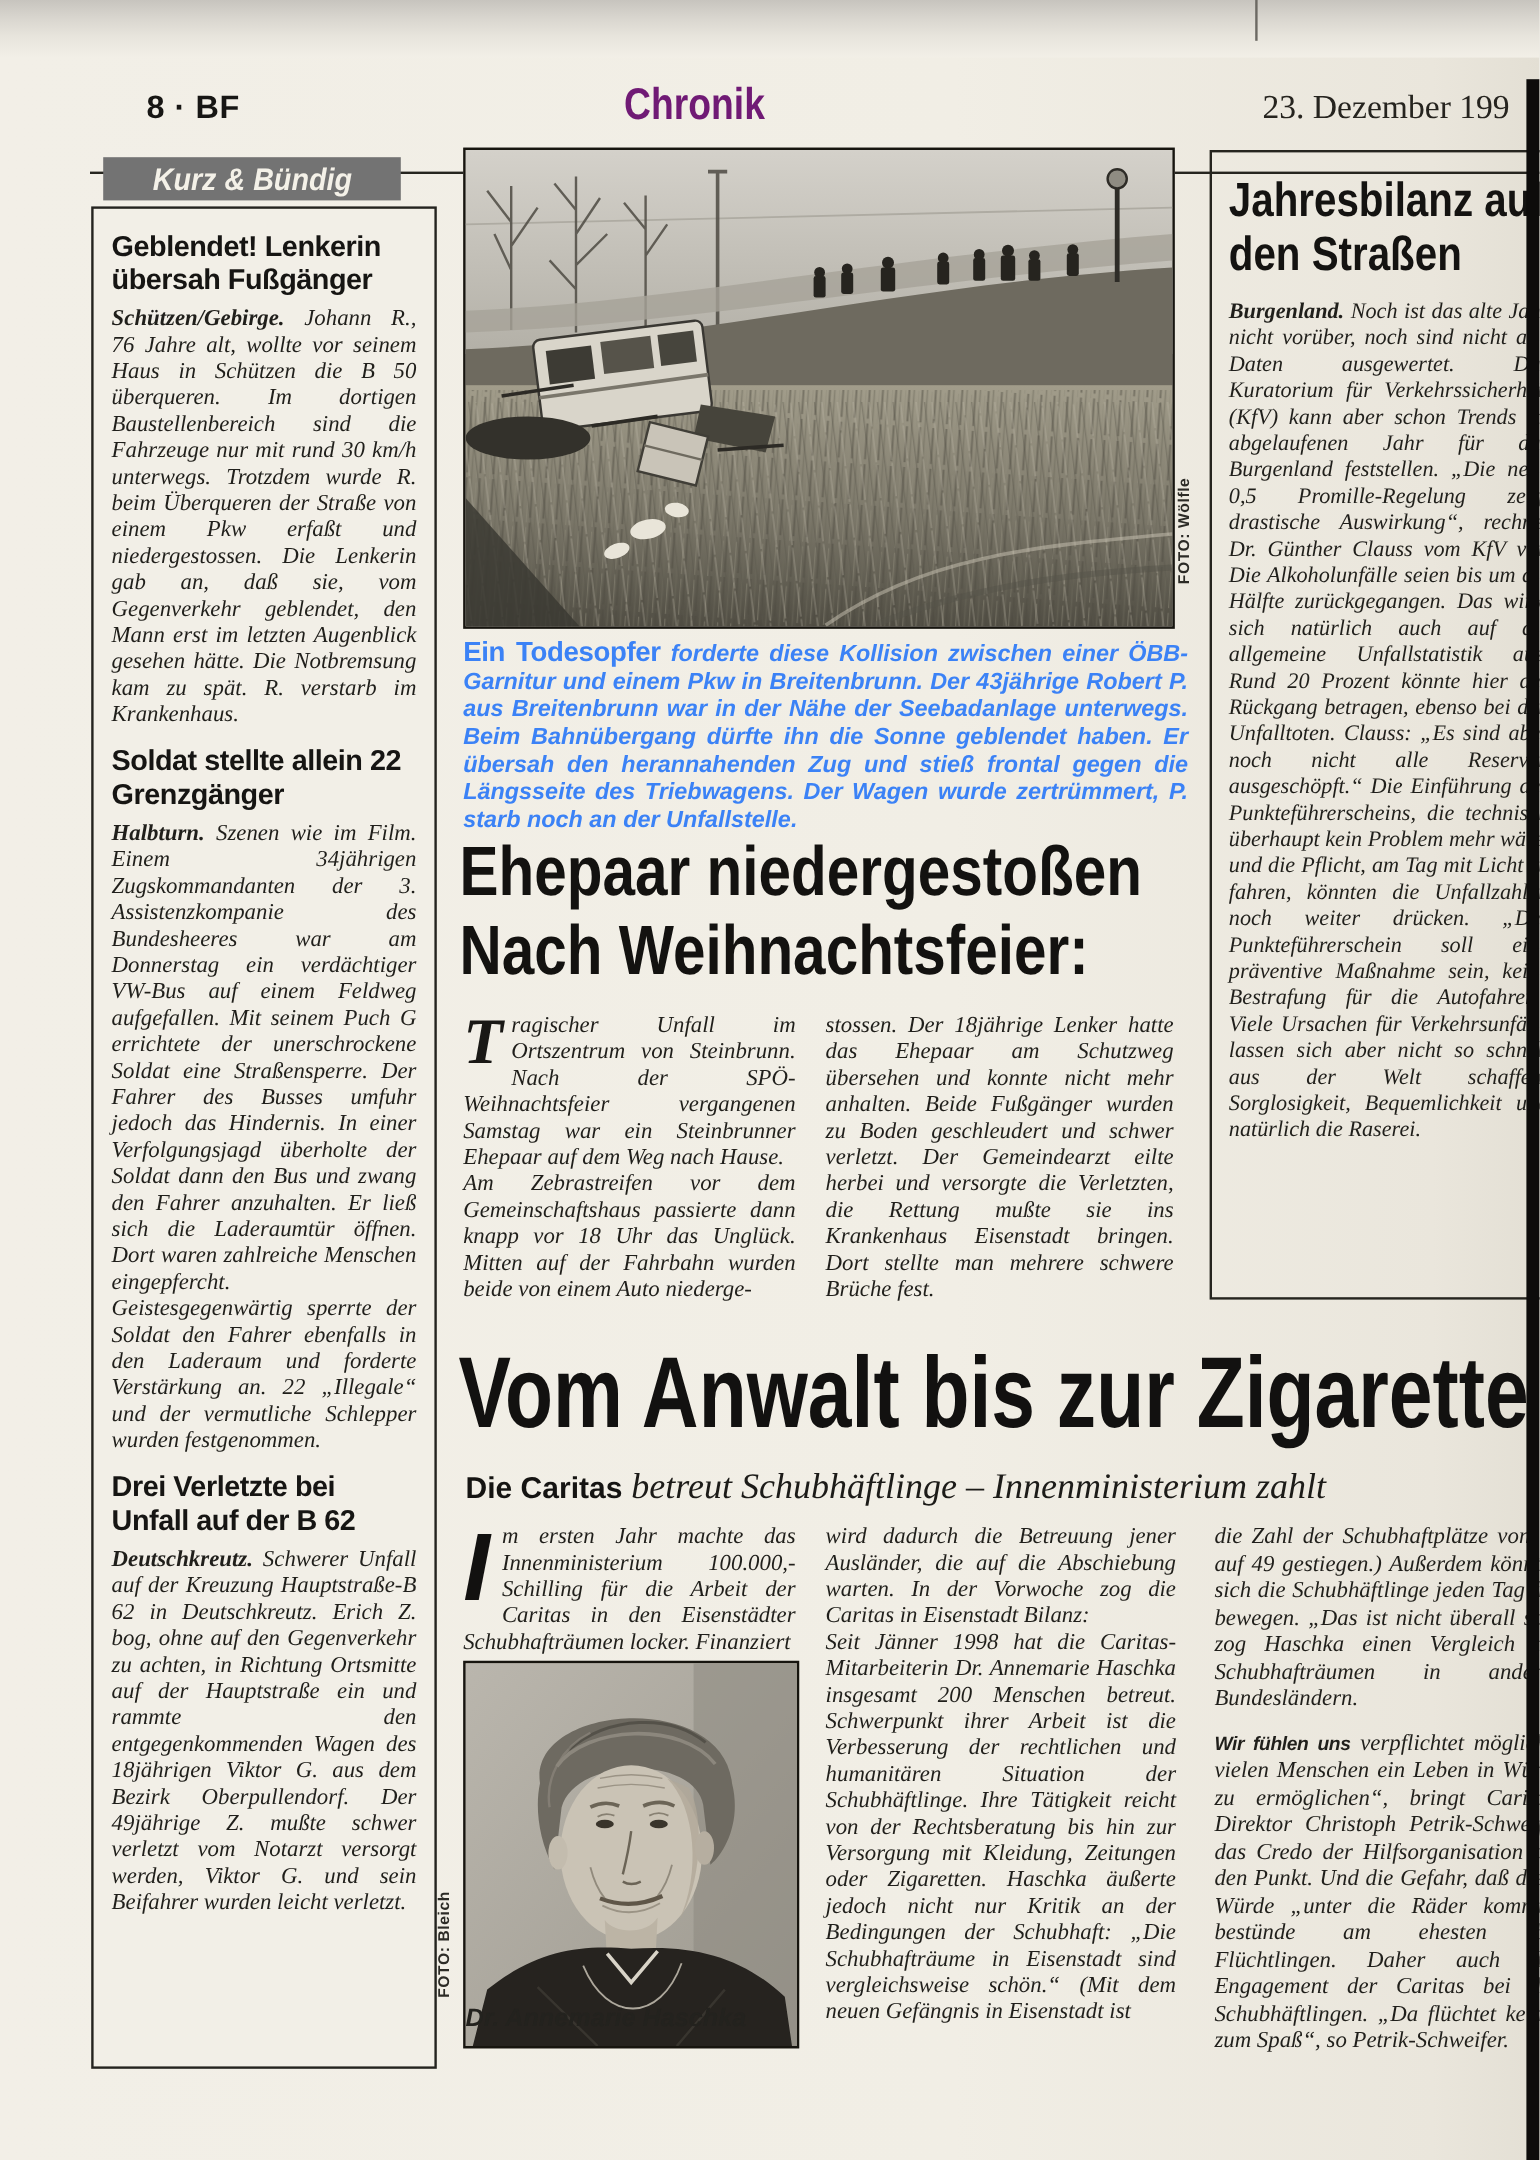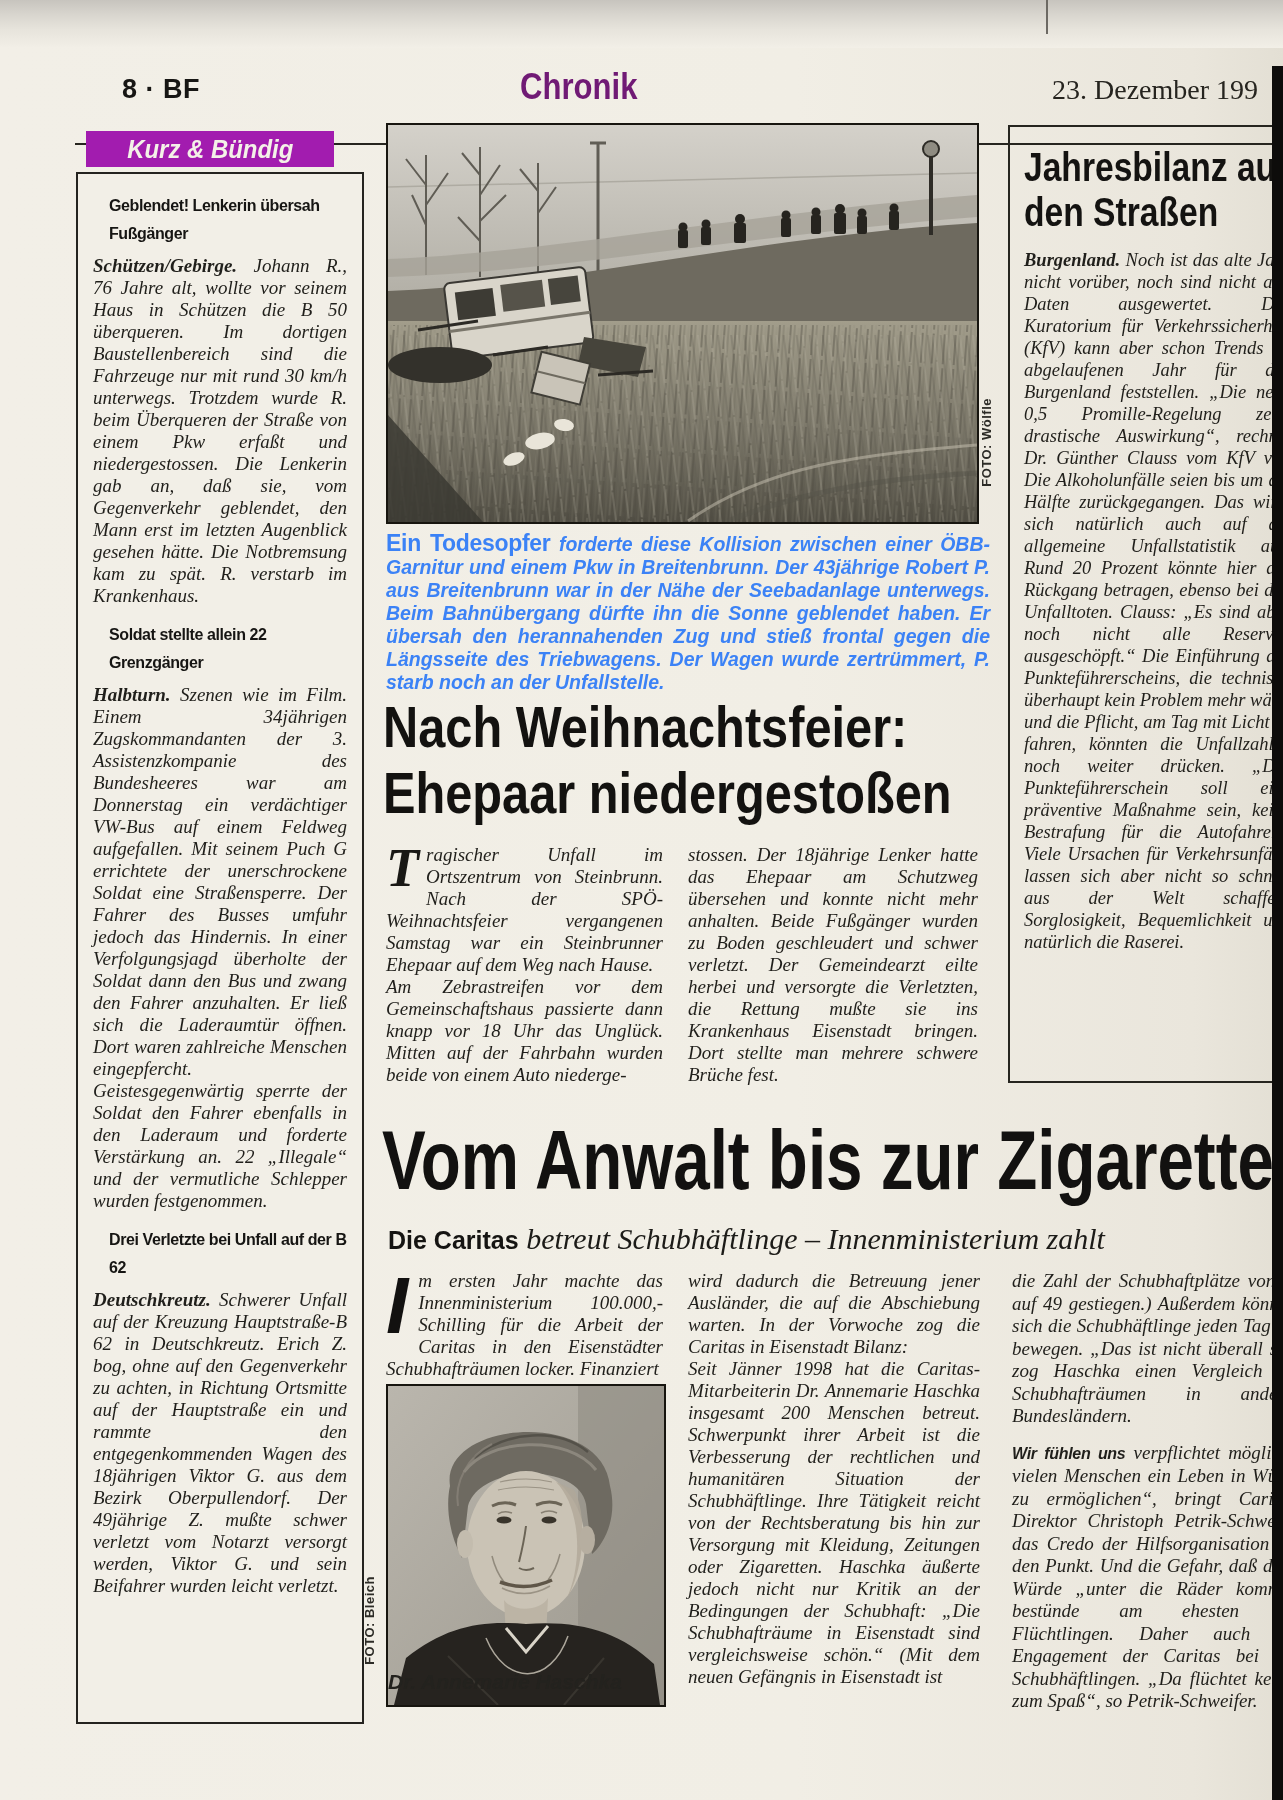--- a/index.html
+++ b/index.html
@@ -16,28 +16,28 @@
   .top-line-artifact{left:1046px;top:0;width:2px;height:34px;background:#6c6963;}
   
   .brand{left:78px;top:74px;font-family:"Liberation Sans",sans-serif;font-weight:bold;
     font-size:27px;letter-spacing:.5px;color:#171614;margin-left:44px;}
   .section{left:460px;top:66px;width:260px;text-align:center;
     font-family:"Liberation Sans",sans-serif;font-weight:bold;font-size:37px;color:#701a75;}
   .date{left:1052px;top:74px;font-size:28px;color:#26241f;white-space:nowrap;}
   .header-rule{left:75px;top:143px;width:1208px;height:2px;background:#26251f;}
   .cond{display:inline-block;transform:scaleX(.84);transform-origin:0 100%;white-space:nowrap;}
   
-  .kb-label{left:86px;top:131px;width:248px;height:36px;background:#a21caf;z-index:5;
+  .kb-label{left:86px;top:131px;width:248px;height:36px;background:#737373;z-index:5;
     display:flex;align-items:center;justify-content:center;}
   .kb-label span{font-family:"Liberation Sans",sans-serif;font-style:italic;font-weight:bold;
     font-size:26px;color:#f4f1e8;transform:scaleX(.92);white-space:nowrap;}
   .kb-box{left:76px;top:172px;width:288px;height:1552px;border:2px solid #24231f;
     box-sizing:border-box;padding:16px 15px 0 15px;background:rgba(244,241,233,.35);}
-  .kb-head{font-family:"Liberation Sans",sans-serif;font-weight:bold;font-size:16px;
-    line-height:28px;letter-spacing:-.4px;color:#161513;margin:14px 0 7px 16px;}
+  .kb-head{font-family:"Liberation Sans",sans-serif;font-weight:bold;font-size:24px;
+    line-height:28px;letter-spacing:-.4px;color:#161513;margin:14px 0 7px 0;}
   .kb-head.first{margin-top:2px;}
   .bodytxt{font-size:19px;line-height:22px;text-align:justify;margin:0;color:#201f1b;font-style:italic;}
   .lead{font-weight:bold;}
   
   .photo1{left:386px;top:123px;width:589px;height:397px;border:2px solid #17150f;
     box-sizing:content-box;background:#b9b6ae;}
   .vtext{writing-mode:vertical-rl;transform:rotate(180deg);
     font-family:"Liberation Sans",sans-serif;font-weight:bold;font-size:13px;
     letter-spacing:.5px;color:#2c2b26;white-space:nowrap;}
   .credit1{left:979px;top:398px;height:124px;display:flex;align-items:flex-start;}
@@ -206,22 +206,22 @@
 <div class="abs credit1">
   <span class="vtext">FOTO: Wölfle</span>
 </div>
 
 <div class="abs caption1">
   <span class="cap-lead">Ein Todesopfer</span>
   <span>forderte diese Kollision zwischen einer ÖBB-Garnitur und einem Pkw in Breitenbrunn. Der 43jährige Robert P. aus Breitenbrunn war in der Nähe der Seebadanlage unterwegs. Beim Bahnübergang dürfte ihn die Sonne geblendet haben. Er übersah den herannahenden Zug und stieß frontal gegen die Längsseite des Triebwagens. Der Wagen wurde zertrümmert, P. starb noch an der Unfallstelle.</span>
 </div>
 
 <div class="abs wf-head">
+  <div><span class="cond">Ehepaar niedergestoßen</span></div>
   <div><span class="cond">Nach Weihnachtsfeier:</span></div>
-  <div><span class="cond">Ehepaar niedergestoßen</span></div>
 </div>
 <div class="abs wf-col1">
   <p class="bodytxt"><span class="dropT">T</span><span>ragischer Unfall im Ortszentrum von Steinbrunn. Nach der SPÖ-Weihnachtsfeier vergangenen Samstag war ein Steinbrunner Ehepaar auf dem Weg nach Hause.</span></p>
   <p class="bodytxt"><span>Am Zebrastreifen vor dem Gemeinschaftshaus passierte dann knapp vor 18 Uhr das Unglück. Mitten auf der Fahrbahn wurden beide von einem Auto niederge-</span></p>
 </div>
 <div class="abs wf-col2">
   <p class="bodytxt"><span>stossen. Der 18jährige Lenker hatte das Ehepaar am Schutzweg übersehen und konnte nicht mehr anhalten. Beide Fußgänger wurden zu Boden geschleudert und schwer verletzt. Der Gemeindearzt eilte herbei und versorgte die Verletzten, die Rettung mußte sie ins Krankenhaus Eisenstadt bringen. Dort stellte man mehrere schwere Brüche fest.</span></p>
 </div>
 
 <div class="abs jb-box">

